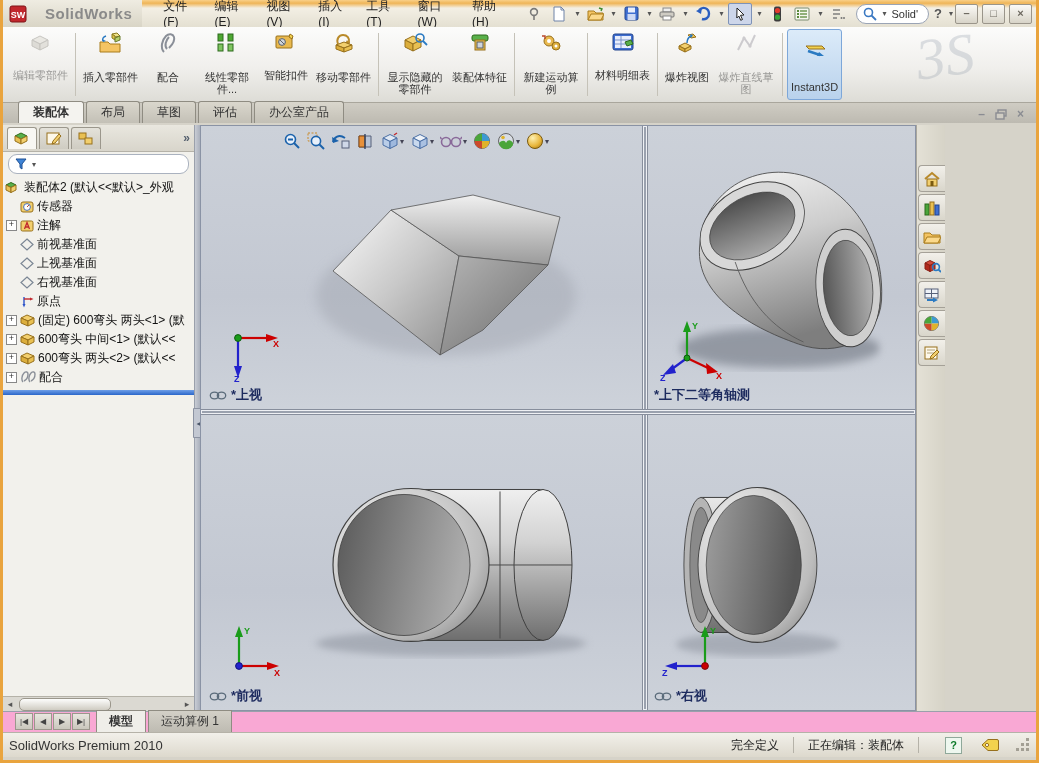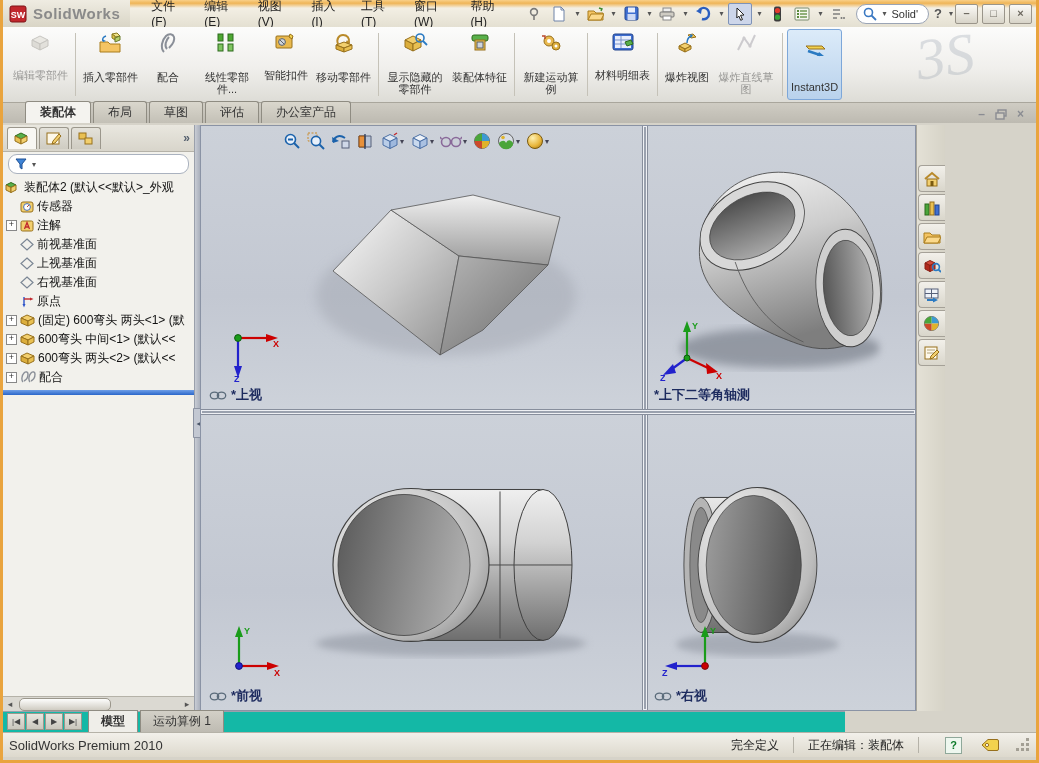--- a/index.html
+++ b/index.html
@@ -3,21 +3,21 @@
 <meta charset="utf-8">
 <style>
   html,body{margin:0;padding:0;background:#9aa0ab;font-family:"Liberation Sans","DejaVu Sans",sans-serif;}
   .win{position:relative;width:1039px;height:763px;box-sizing:border-box;
        border:3px solid #e9a43e;border-top:none;
        background:#d6d3c9;overflow:hidden;}
   
   .titlebar{position:absolute;left:0;top:0;width:1033px;height:27px;
     background:linear-gradient(180deg,#f9d089 0%,#efb558 12%,#f3efe4 30%,#e4e0d2 100%);
     display:flex;align-items:center;border-bottom:1px solid #b9b5a8;}
-  .logo{display:flex;align-items:center;gap:4px;padding:0 10px 0 6px;
+  .logo{display:flex;align-items:center;gap:16px;padding:0 10px 0 6px;
     background:linear-gradient(180deg,#efece2,#d9d5c6);height:100%;}
   .logo-text{font-weight:bold;font-size:15px;color:#8a8a8a;letter-spacing:.5px;text-align:center;}
   .menubar{display:flex;gap:2px;margin-left:12px;}
   .menu-item{font-size:12px;color:#222;padding:3px 9px;cursor:default;}
   .qtoolbar{display:flex;align-items:center;gap:3px;margin-left:10px;}
   .qbtn{width:22px;height:20px;display:flex;align-items:center;justify-content:center;border-radius:2px;}
   .qbtn.pressed{background:#cdd6ea;border:1px solid #7d92b8;}
   .qcaret{font-size:8px;color:#555;width:8px;text-align:center;}
   .qcaret::before{content:"▾";}
   .searchpill{display:flex;align-items:center;gap:3px;background:#fff;border:1px solid #9aa4b5;
@@ -42,21 +42,21 @@
   .rbtn .rcaret{font-size:8px;color:#666;height:9px;line-height:9px;}
   .rbtn .rcaret.on::before{content:"▾";}
   .rbtn.disabled{opacity:.45;}
   .rbtn.active3d{background:linear-gradient(180deg,#dcebf9,#b9d2ec);border:1px solid #7da7d9;justify-content:center;}
   .rsep{width:1px;background:#c5c2b8;margin:4px 3px;}
   .watermark{position:absolute;right:28px;top:2px;width:110px;height:68px;pointer-events:none;overflow:hidden;}
   .watermark::before{content:"3S";font-family:"Liberation Serif","DejaVu Serif",serif;font-style:italic;
     font-size:58px;color:rgba(150,158,172,.30);position:absolute;left:18px;top:-6px;transform:rotate(-8deg);}
   
   .cmdtabs{position:absolute;left:0;top:103px;width:1033px;height:20px;
-    background:linear-gradient(180deg,#cfccc3,#bdbab1);display:flex;align-items:flex-end;padding-left:22px;box-sizing:border-box;}
+    background:linear-gradient(180deg,#cfccc3,#bdbab1);display:flex;align-items:flex-end;padding-left:15px;box-sizing:border-box;}
   .ctab{font-size:12px;color:#333;padding:2px 14px;border:1px solid #8f8c82;border-bottom:none;
     background:linear-gradient(180deg,#dad7cd,#c3c0b6);border-radius:3px 3px 0 0;margin-right:2px;}
   .ctab.active{background:#f4f3ef;font-weight:bold;}
   .docbtns{margin-left:auto;display:flex;gap:10px;align-items:center;padding:0 12px 3px 0;}
   .dbtn{color:#8a8c92;font-size:12px;line-height:1;font-weight:bold;}
   
   .main{position:absolute;left:0;top:125px;width:942px;height:586px;display:flex;}
   
   .leftpanel{position:relative;width:192px;background:#f2f1ec;border-right:1px solid #9aa0ab;box-sizing:border-box;}
   .ptabs{display:flex;align-items:center;height:26px;background:linear-gradient(180deg,#e9e7df,#d8d5cb);
@@ -108,22 +108,22 @@
   .headsup{position:absolute;left:80px;top:5px;display:flex;align-items:center;gap:2px;}
   .hbtn{display:flex;align-items:center;padding:1px 2px;border-radius:2px;}
   .hcaret{font-size:8px;color:#445;margin-left:1px;}
   .hcaret::before{content:"▾";}
   
   .taskpane{width:29px;background:linear-gradient(90deg,#e4e1d6,#d6d3c7);border-left:1px solid #a9a69c;
     display:flex;flex-direction:column;align-items:center;padding-top:40px;gap:2px;box-sizing:border-box;}
   .tpbtn{width:26px;height:25px;border:1px solid #a5a198;border-right:none;border-radius:4px 0 0 4px;
     background:linear-gradient(180deg,#f2f0ea,#d9d6cb);display:flex;align-items:center;justify-content:center;}
   
-  .doctabs{position:absolute;left:0;top:711px;width:842px;height:21px;background:#14b8a6;
-    display:flex;align-items:flex-end;padding-left:4px;box-sizing:border-box;border-top:1px solid #9aa0ab;}
+  .doctabs{position:absolute;left:0;top:711px;width:1033px;height:21px;background:#f9a8d4;
+    display:flex;align-items:flex-end;padding-left:12px;box-sizing:border-box;border-top:1px solid #9aa0ab;}
   .navbtns{display:flex;gap:1px;margin:0 6px 2px 0;}
   .nbtn{width:16px;height:15px;border:1px solid #9b978c;background:linear-gradient(180deg,#e8e6df,#cac7bd);
     font-size:8px;color:#444;display:flex;align-items:center;justify-content:center;}
   .nb-first::before{content:"|◀";}
   .nb-prev::before{content:"◀";}
   .nb-next::before{content:"▶";}
   .nb-last::before{content:"▶|";}
   .dtab{font-size:12px;padding:2px 12px;border:1px solid #8f8c82;border-bottom:none;
     background:linear-gradient(180deg,#d3d0c7,#beBBb2);margin-right:2px;color:#333;}
   .dtab.active{background:#efeee9;font-weight:bold;}

